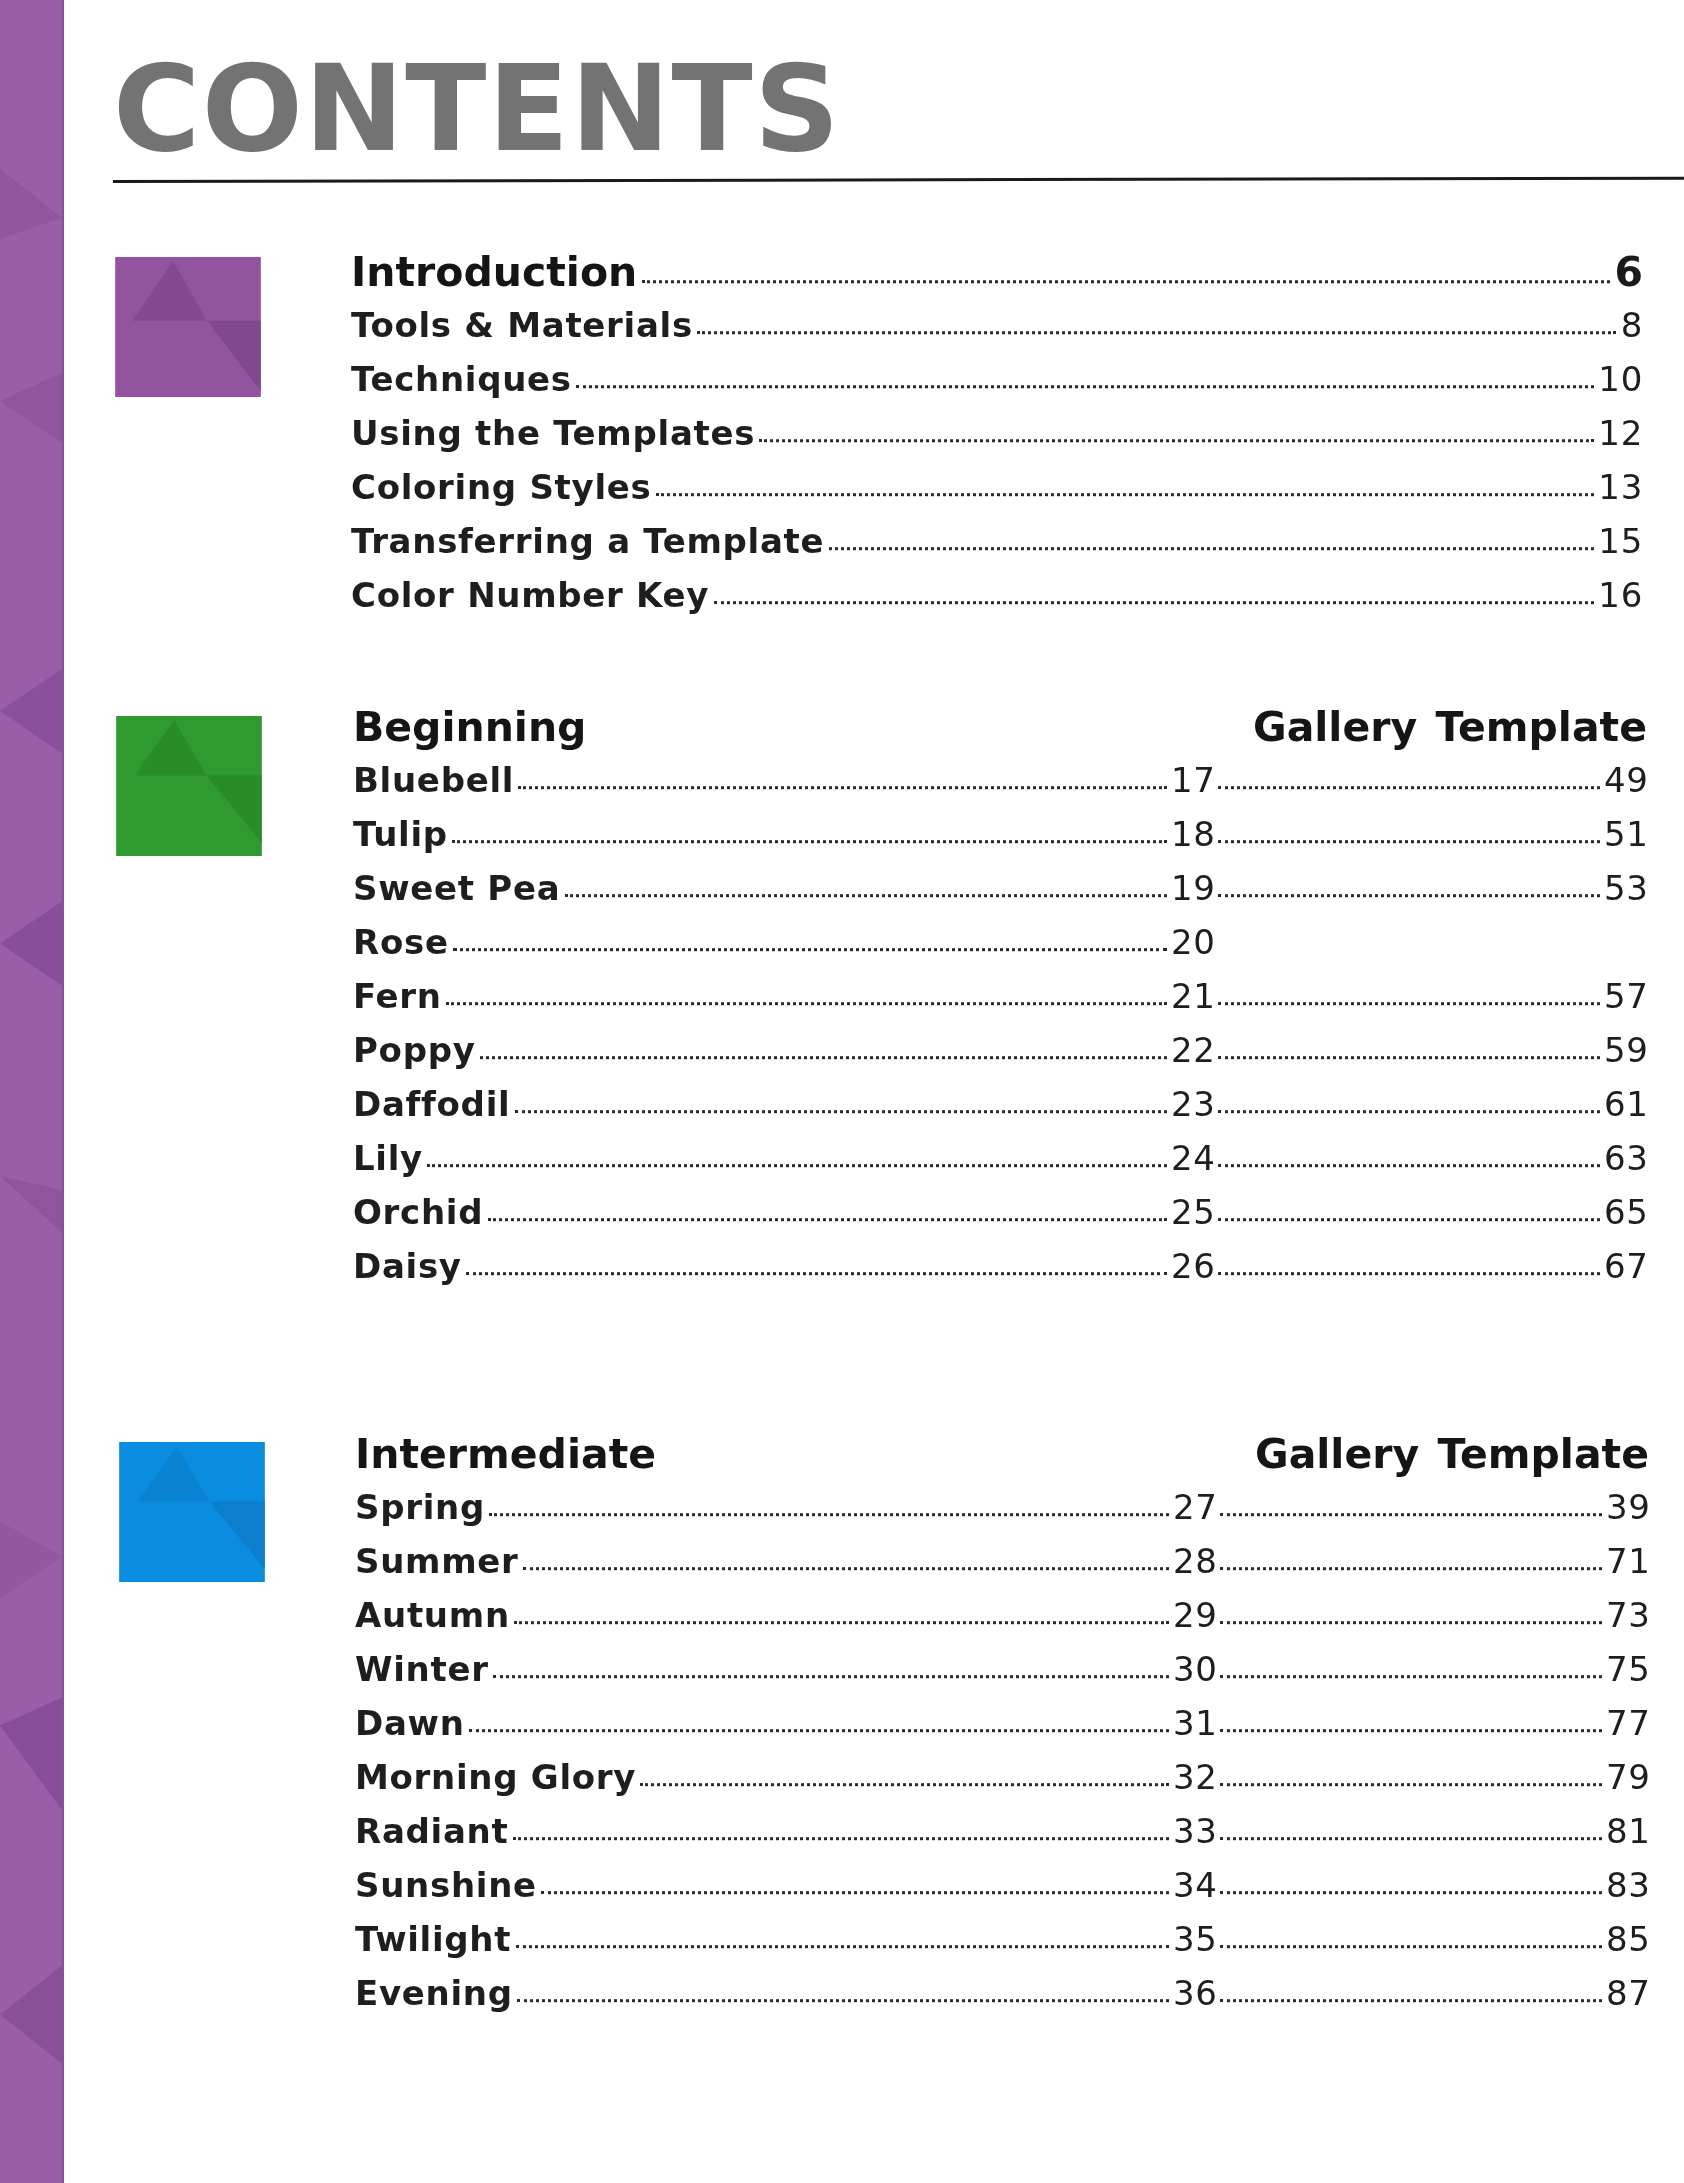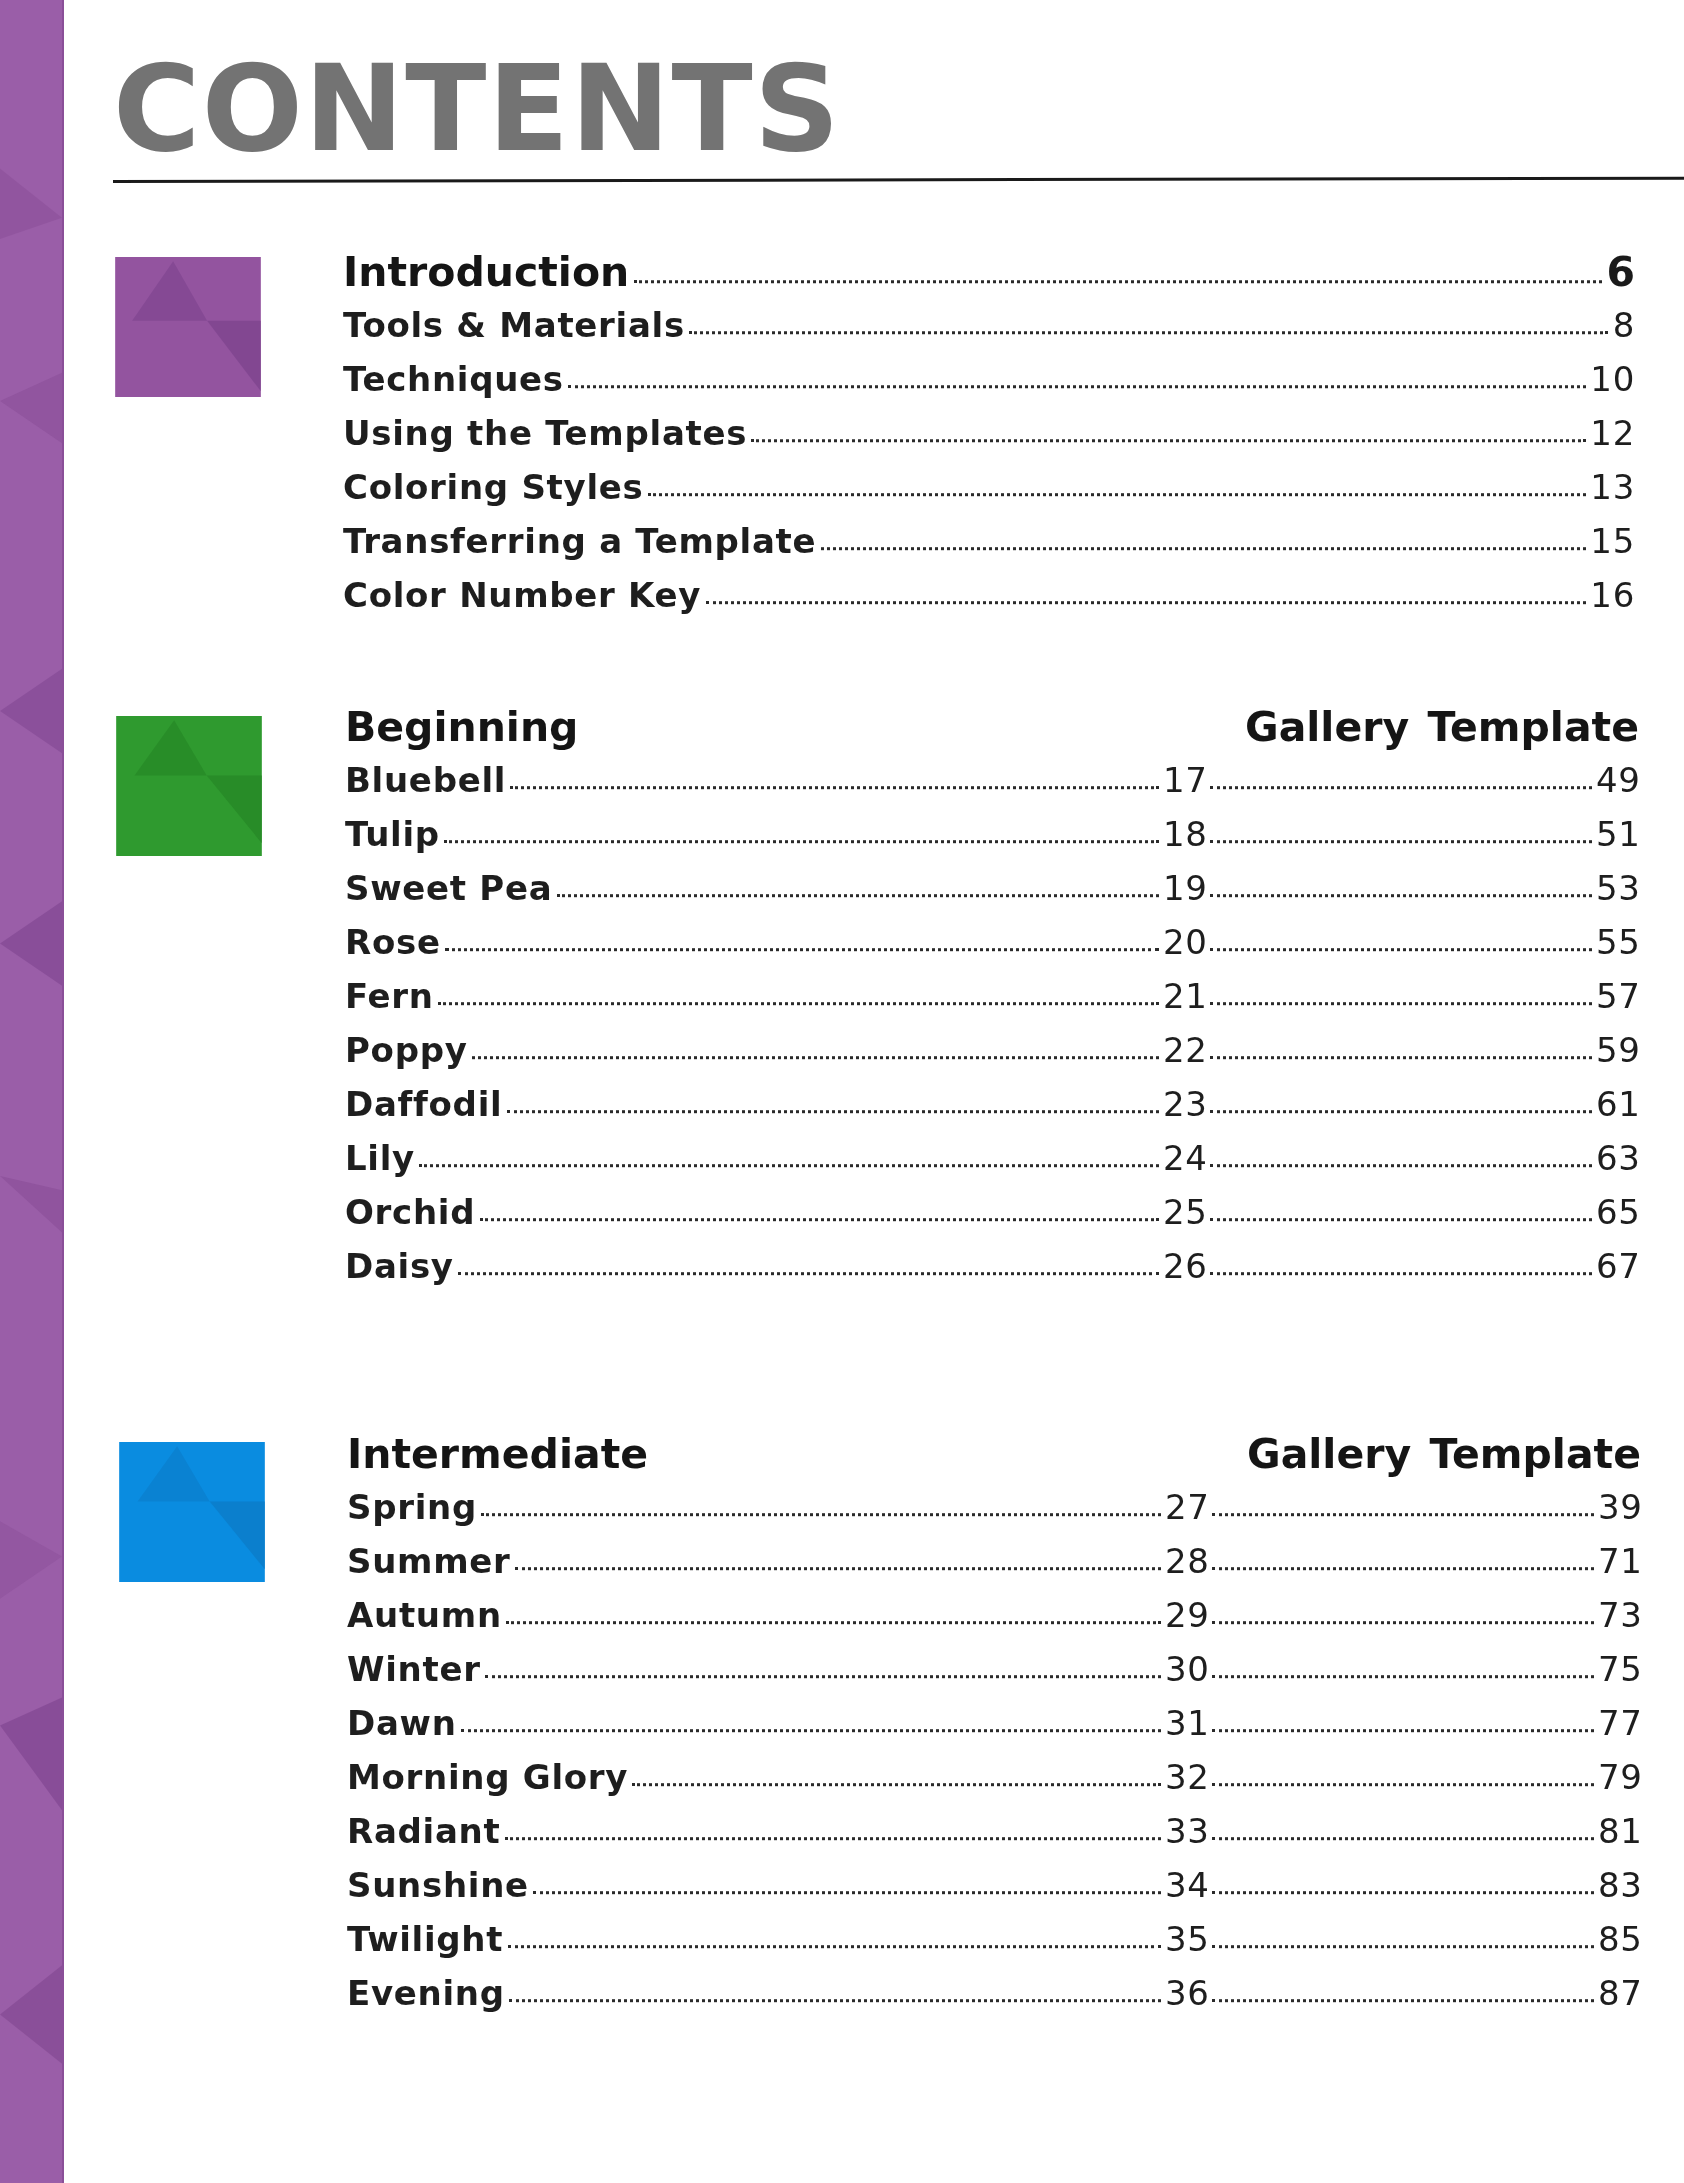--- a/index.html
+++ b/index.html
@@ -19,21 +19,21 @@
       font-size: 119px; letter-spacing: 1.4px; line-height: 1; color: #737373;
     }
     .title-rule {
       position: absolute; left: 113px; top: 180px; width: 1572px; height: 2.8px;
       background: #1a1a1a; transform: rotate(-0.12deg); transform-origin: left center;
     }
     .swatch {
       position: absolute; width: 146px; height: 140px;
     }
     .swatch svg { width: 100%; height: 100%; display: block; }
-    .section { position: absolute; }
+    .section { position: absolute; margin-left: 8px; }
     .row {
       display: flex; align-items: baseline; white-space: nowrap;
       height: 54px;
     }
     .heading-row { height: 57px; }
     .label { flex: 0 0 auto; font-weight: bold; }
     .leader {
       flex: 1 1 auto; margin: 0 4.3px; align-self: baseline;
       border-bottom: 3.5px dotted #2a2a2a; height: 0; transform: translateY(-2.8px);
       min-width: 14px;
@@ -166,24 +166,20 @@
         <span class="leader"></span>
         <span class="tpl-cell">53</span>
       </div>
   </div>
   <div class="row entry">
     <div class="name-part">
         <span class="label">Rose</span>
         <span class="leader"></span>
         <span class="gal-cell">20</span>
       </div>
-    <div class="tpl-part">
-        <span class="leader"></span>
-        <span class="tpl-cell">55</span>
-      </div>
   </div>
   <div class="row entry">
     <div class="name-part">
         <span class="label">Fern</span>
         <span class="leader"></span>
         <span class="gal-cell">21</span>
       </div>
     <div class="tpl-part">
         <span class="leader"></span>
         <span class="tpl-cell">57</span>

